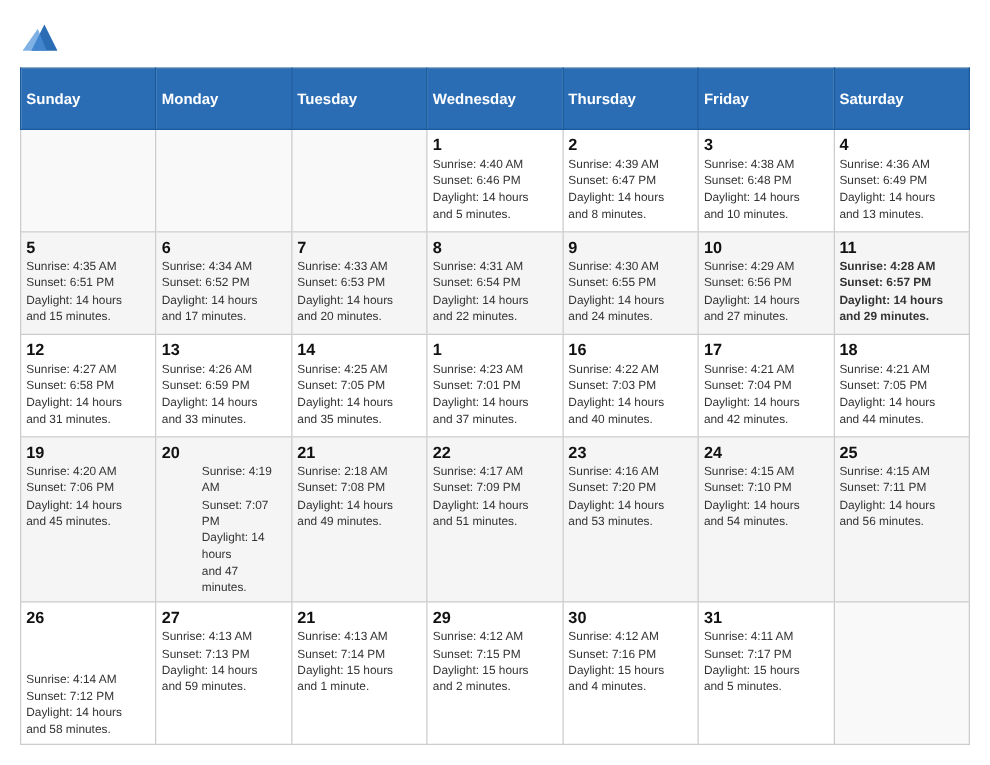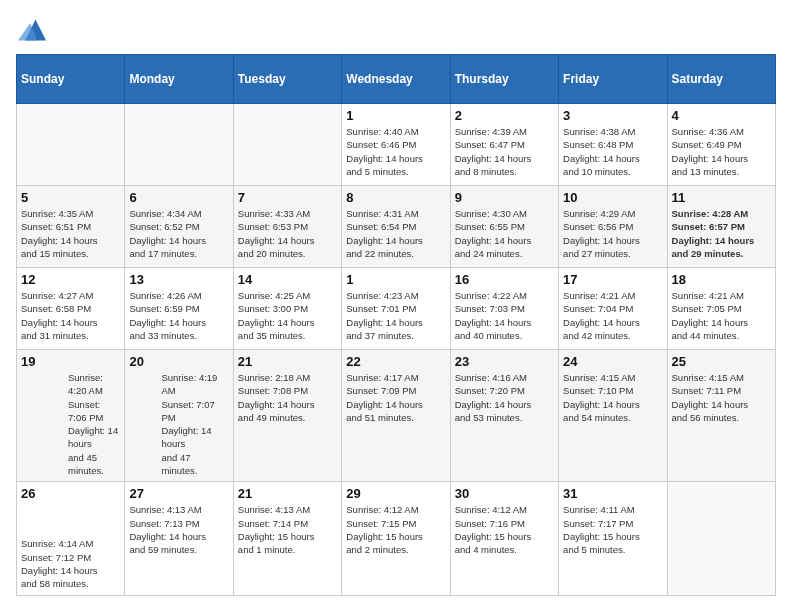--- a/index.html
+++ b/index.html
@@ -224,21 +224,21 @@
           <td>
             <div class="day-num">13</div>
             <div class="day-info" style="white-space: pre-line;">Sunrise: 4:26 AM
 Sunset: 6:59 PM
 Daylight: 14 hours
 and 33 minutes.</div>
           </td>
           <td>
             <div class="day-num">14</div>
             <div class="day-info" style="white-space: pre-line;">Sunrise: 4:25 AM
-Sunset: 3:00 PM
+Sunset: 7:05 PM
 Daylight: 14 hours
 and 35 minutes.</div>
           </td>
           <td>
             <div class="day-num">1</div>
             <div class="day-info" style="white-space: pre-line;">Sunrise: 4:23 AM
 Sunset: 7:01 PM
 Daylight: 14 hours
 and 37 minutes.</div>
           </td>
@@ -260,21 +260,21 @@
             <div class="day-num">18</div>
             <div class="day-info" style="white-space: pre-line;">Sunrise: 4:21 AM
 Sunset: 7:05 PM
 Daylight: 14 hours
 and 44 minutes.</div>
           </td>
         </tr>
         <tr>
           <td>
             <div class="day-num">19</div>
-            <div class="day-info" style="white-space: pre-line; margin-left: 47px;">Sunrise: 4:20 AM
+            <div class="day-info" style="white-space: pre-line;">Sunrise: 4:20 AM
 Sunset: 7:06 PM
 Daylight: 14 hours
 and 45 minutes.</div>
           </td>
           <td>
             <div class="day-num">20</div>
             <div class="day-info" style="white-space: pre-line; margin-left: 32px;">Sunrise: 4:19 AM
 Sunset: 7:07 PM
 Daylight: 14 hours
 and 47 minutes.</div>

